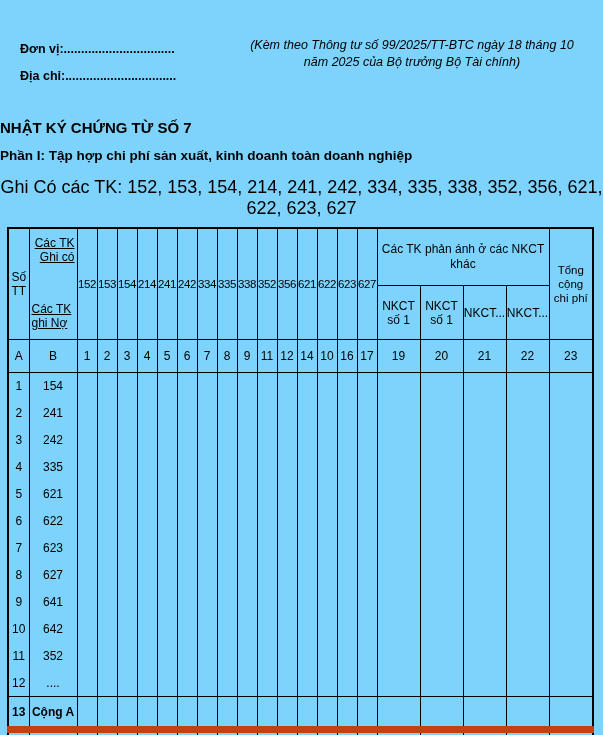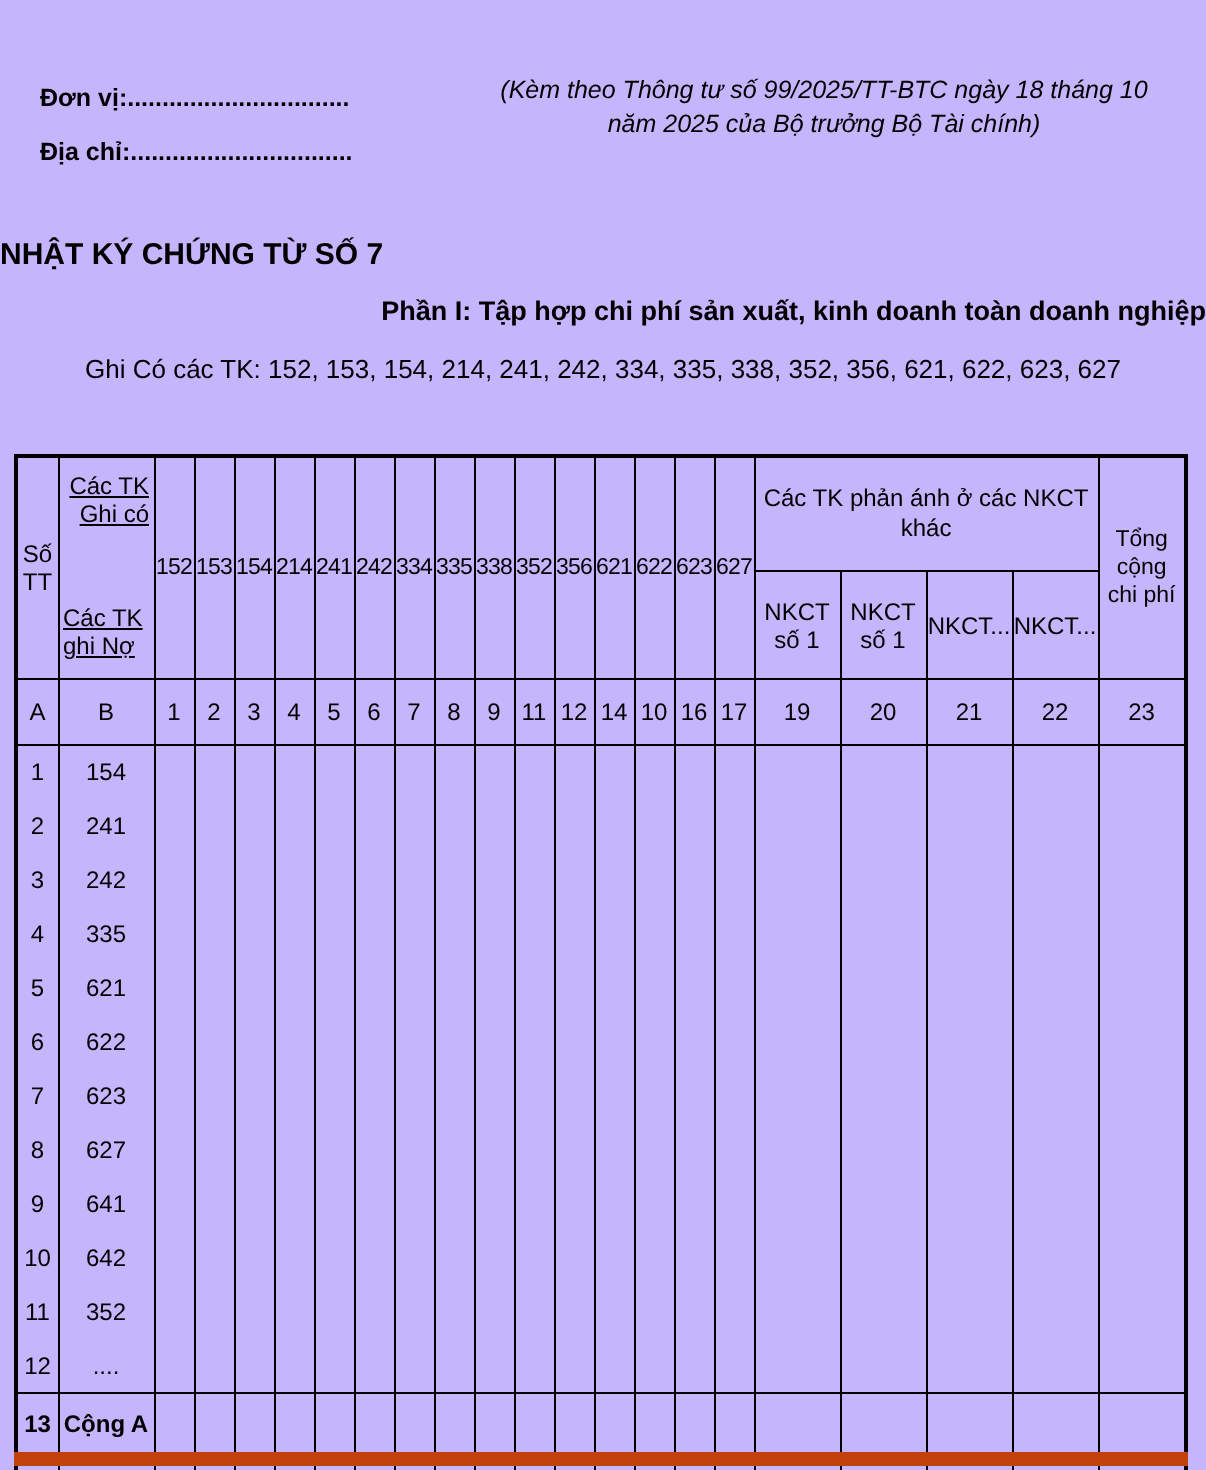--- a/index.html
+++ b/index.html
@@ -1,32 +1,32 @@
 <!DOCTYPE html>
 <html><head>
 <meta charset="utf-8">
 <style>
   * { margin:0; padding:0; box-sizing:border-box; }
   html,body { background:#ffffff; }
   .page {
     position:relative;
     width:603px; height:735px;
-    background:#c4b5fd;
+    background:#7dd3fc;
     overflow:hidden;
     color:#000;
     font-family:"Liberation Sans","DejaVu Sans",sans-serif;
   }
   .top-left { position:absolute; left:20px; top:36px; }
   .top-left .fill-line { font-weight:700; font-size:12.5px; line-height:27px; white-space:nowrap; }
   .top-right { position:absolute; left:228px; top:33px; width:368px; text-align:center; }
   .form-no { font-weight:700; font-size:13px; }
   .form-note { font-style:italic; font-size:12.5px; line-height:16.5px; margin-top:4px; padding:0 14px; }
   .doc-title  { position:absolute; top:119px; left:0; width:100%; text-align:left; font-weight:700; font-size:15px; }
-  .doc-part   { position:absolute; top:148px; left:0; width:100%; text-align:right; font-weight:700; font-size:13.5px; }
-  .doc-credit { position:absolute; top:177px; left:0; width:100%; text-align:center; font-size:13px; }
+  .doc-part   { position:absolute; top:148px; left:0; width:100%; text-align:left; font-weight:700; font-size:13.5px; }
+  .doc-credit { position:absolute; top:177px; left:0; width:100%; text-align:center; font-size:18px; }
   .doc-period { position:absolute; top:205px; left:0; width:100%; text-align:center; font-style:italic; font-size:12.5px; }
 
   table.journal {
     position:absolute; top:227px; left:7px;
     width:585px;
     border-collapse:collapse;
     table-layout:fixed;
     border:2px solid #000;
   }
   .journal th, .journal td {

